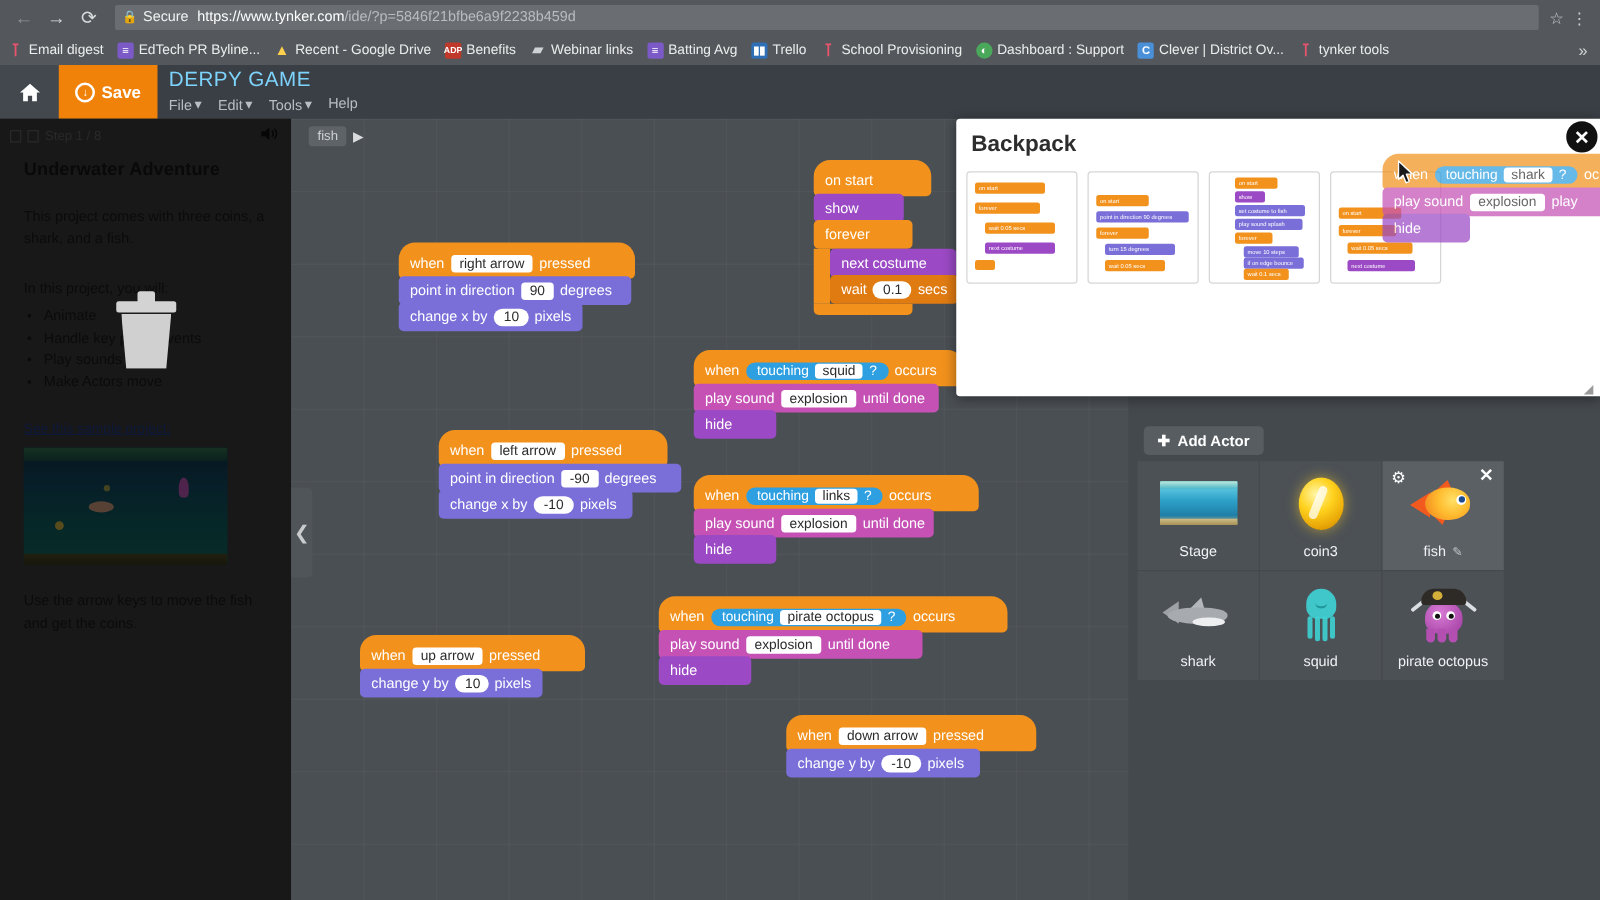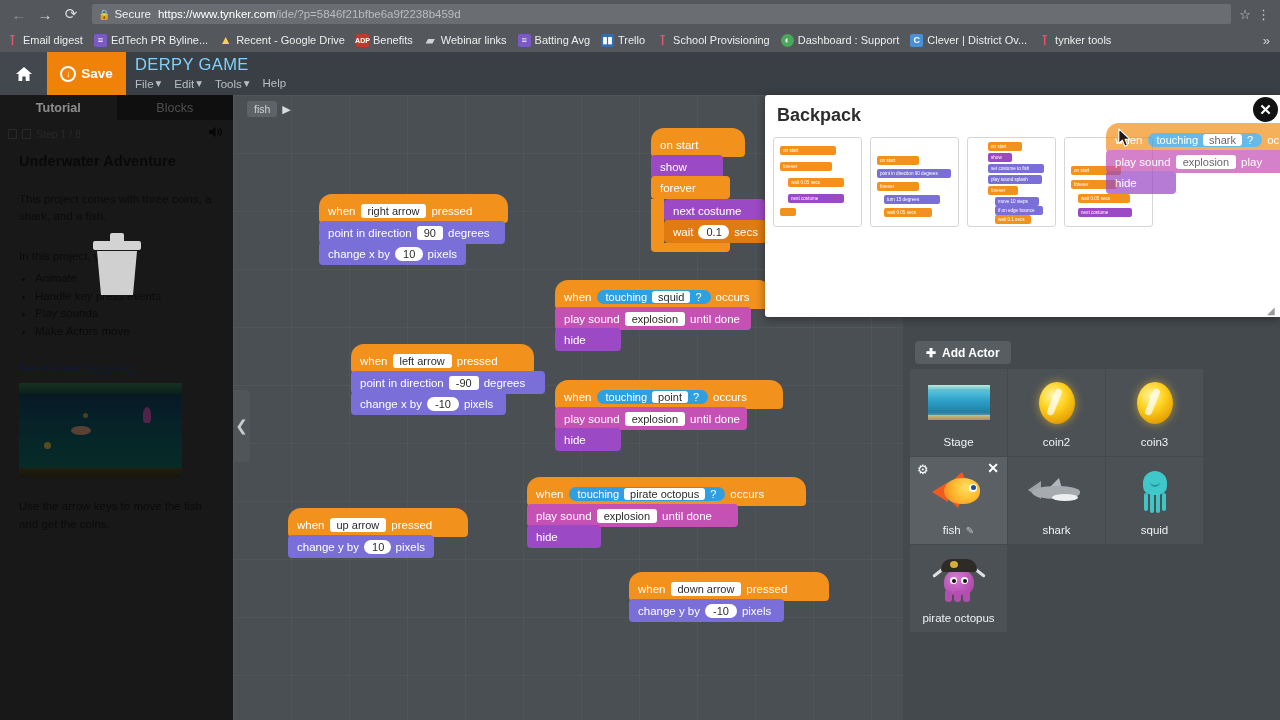--- a/index.html
+++ b/index.html
@@ -462,24 +462,20 @@
           <circle cx="6.5" cy="4" r="3.6" fill="#e2e4e6"></circle>
           <path d="M0.5 14 Q0.5 8.2 6.5 8.2 Q12.5 8.2 12.5 14 Z" fill="#e2e4e6"></path>
         </svg>
         <span>Daniel</span>
         <span class="caret">▾</span>
       </div>
     </div>
   </div>
 
   <div class="left-panel">
-    <div class="tabs">
-      <div class="tab active">Tutorial</div>
-      <div class="tab">Blocks</div>
-    </div>
     <div class="step-row">
       <div class="step-left">
         <span class="step-sq"></span>
         <span class="step-sq"></span>
         <span class="step-txt">Step 1 / 8</span>
       </div>
       <div class="sound-ico">
         <svg width="14" height="12" viewBox="0 0 14 12">
           <path d="M0 4 L3 4 L6.5 1 L6.5 11 L3 8 L0 8 Z" fill="#0c0c0c"></path>
           <path d="M8.5 3.5 Q10.8 6 8.5 8.5" stroke="#0c0c0c" stroke-width="1.2" fill="none"></path>
@@ -605,21 +601,21 @@
         <span class="field-rd">-10</span>
         <span>pixels</span>
       </div>
     </div>
 
     <div class="stack" style="left:322px; top:285px;">
       <div class="blk hat orange" style="width:228px;">
         <span>when</span>
         <span class="bool">
           <span>touching</span>
-          <span class="field-sq">point</span>
+          <span class="field-sq">links</span>
           <span>?</span>
         </span>
         <span>occurs</span>
       </div>
       <div class="blk magenta notch" style="width:192px;">
         <span>play sound</span>
         <span class="field-sq">explosion</span>
         <span>until done</span>
       </div>
       <div class="blk violet notch" style="width:66px;">
@@ -690,28 +686,20 @@
             <div class="wave"></div>
             <div class="sandline"></div>
           </div>
         </div>
         <div class="actor-name">
             <span>Stage</span>
           </div>
       </div>
 
 
-      <div class="actor-cell">
-        <div class="actor-art">
-            <div class="coin"></div>
-          </div>
-        <div class="actor-name">
-            <span>coin2</span>
-          </div>
-      </div>
 
       <div class="actor-cell">
         <div class="actor-art">
             <div class="coin"></div>
           </div>
         <div class="actor-name">
             <span>coin3</span>
           </div>
       </div>
 

